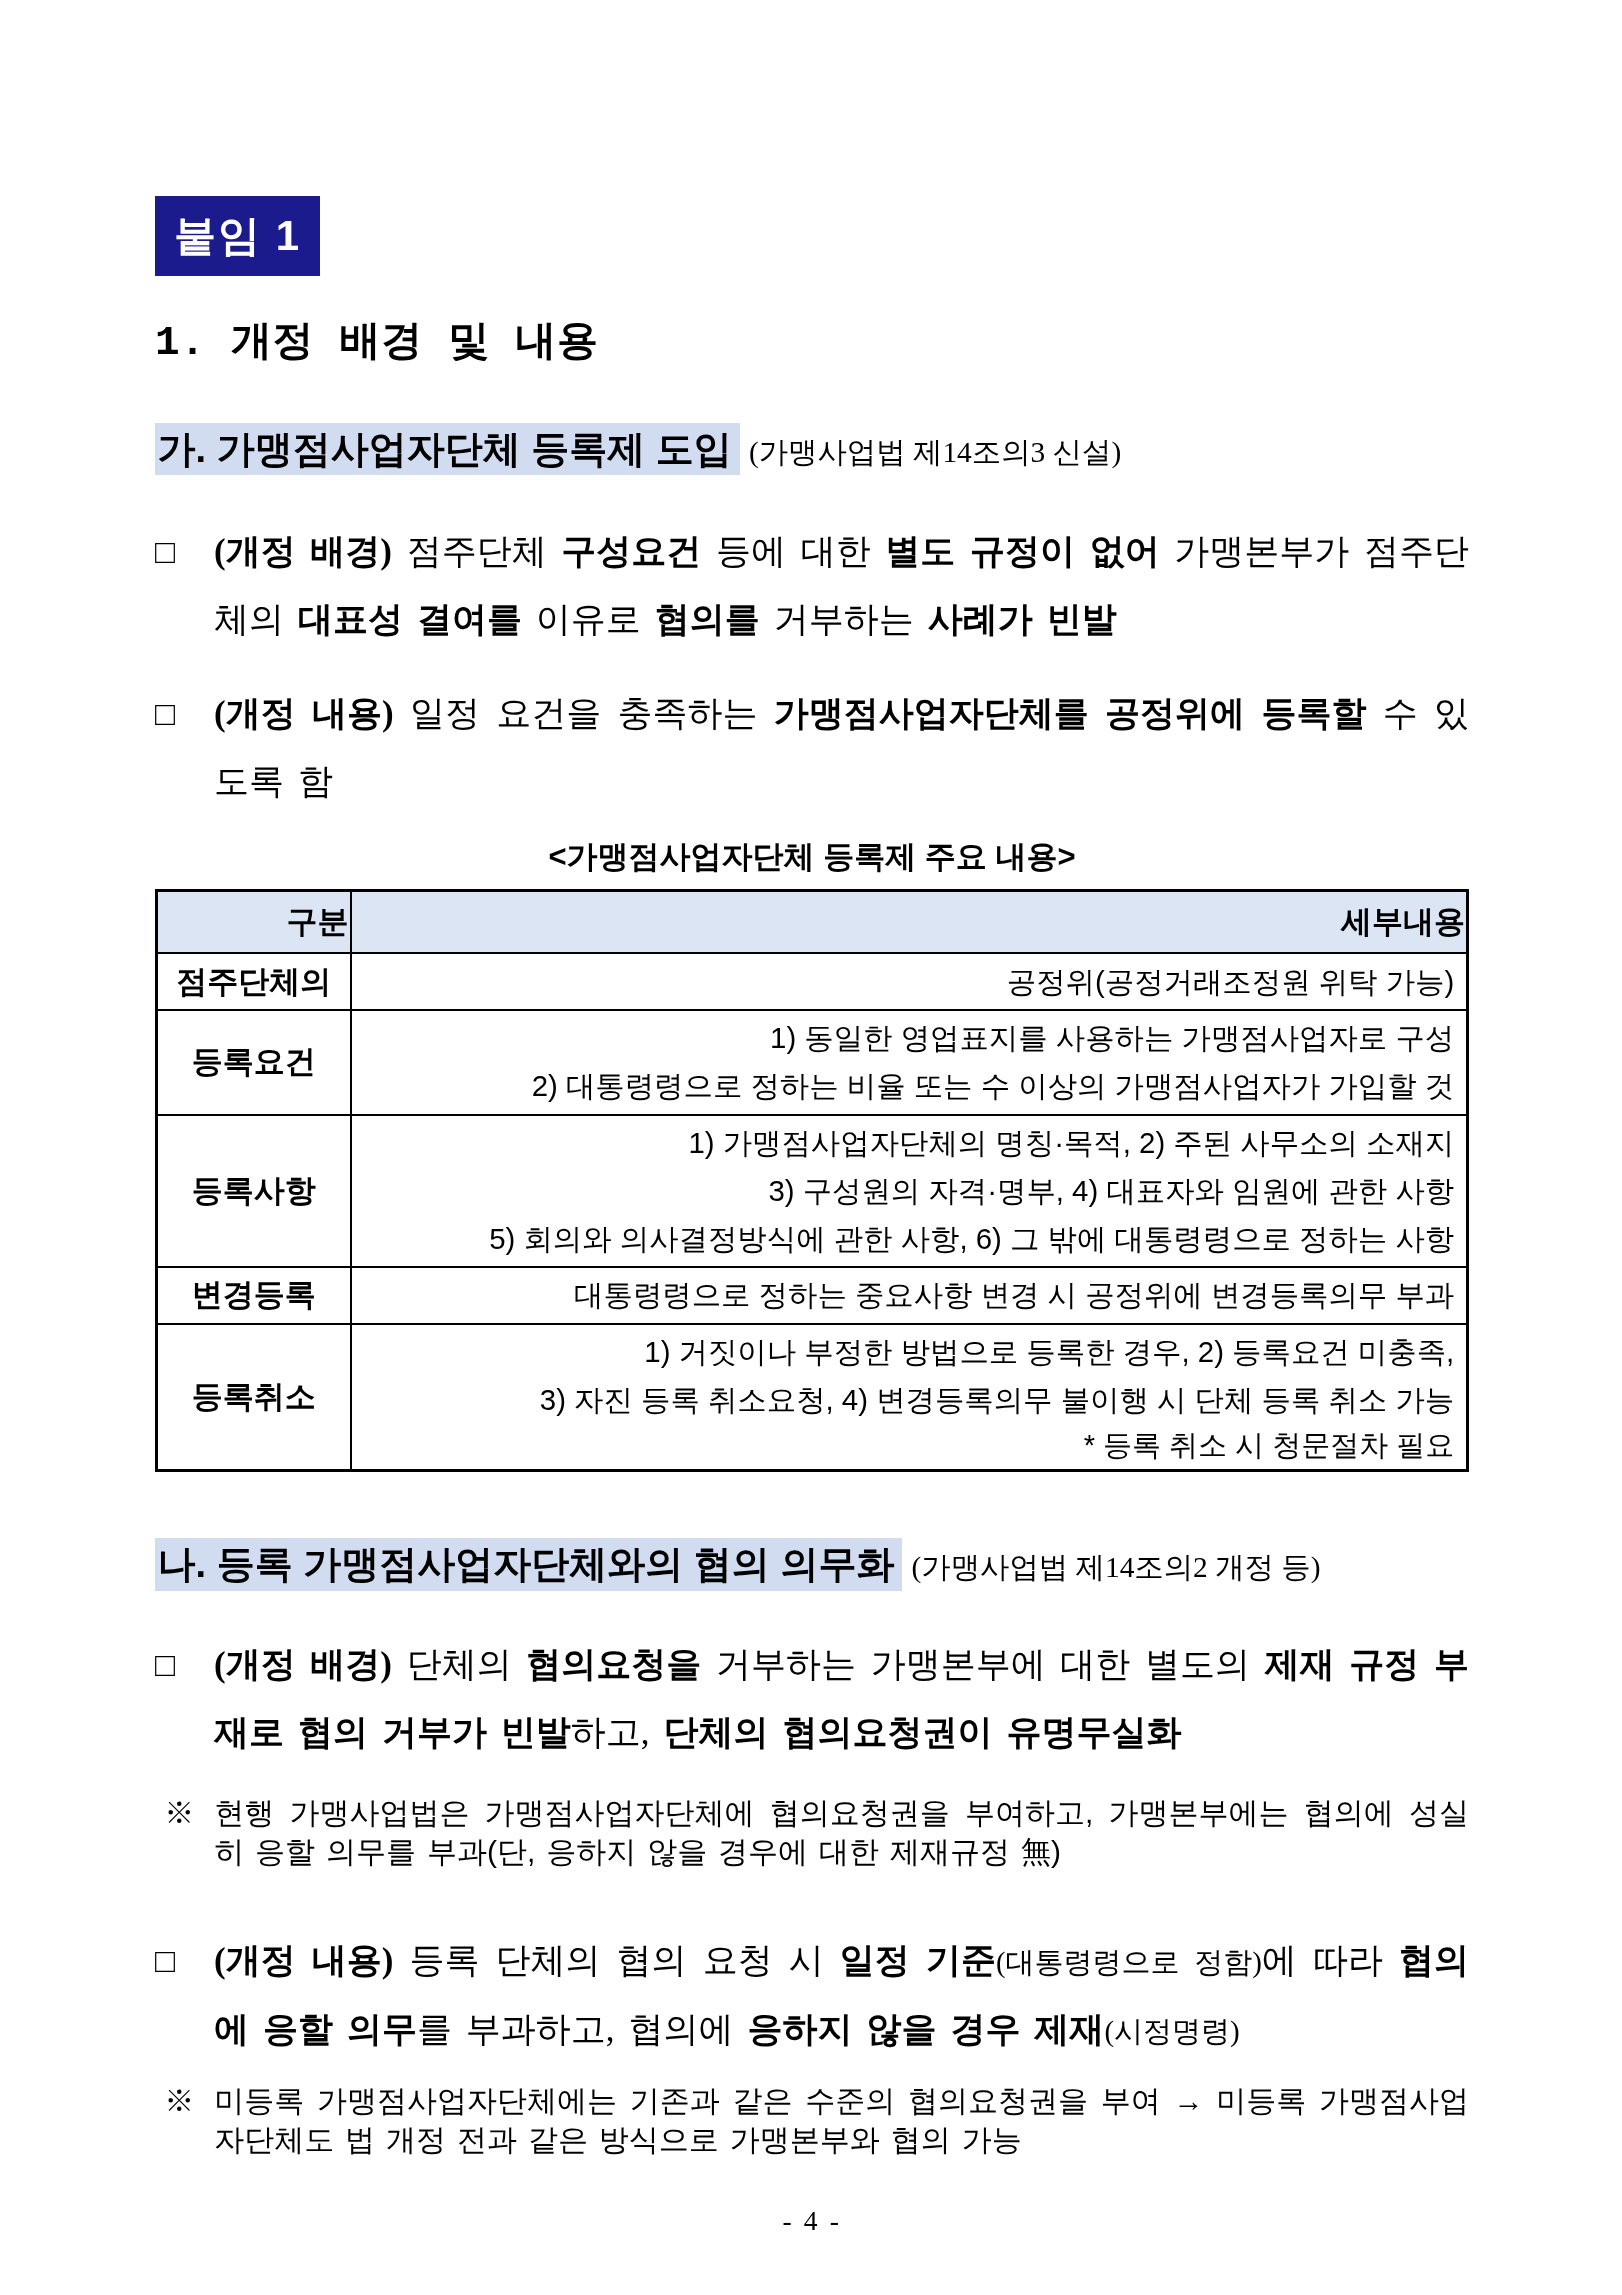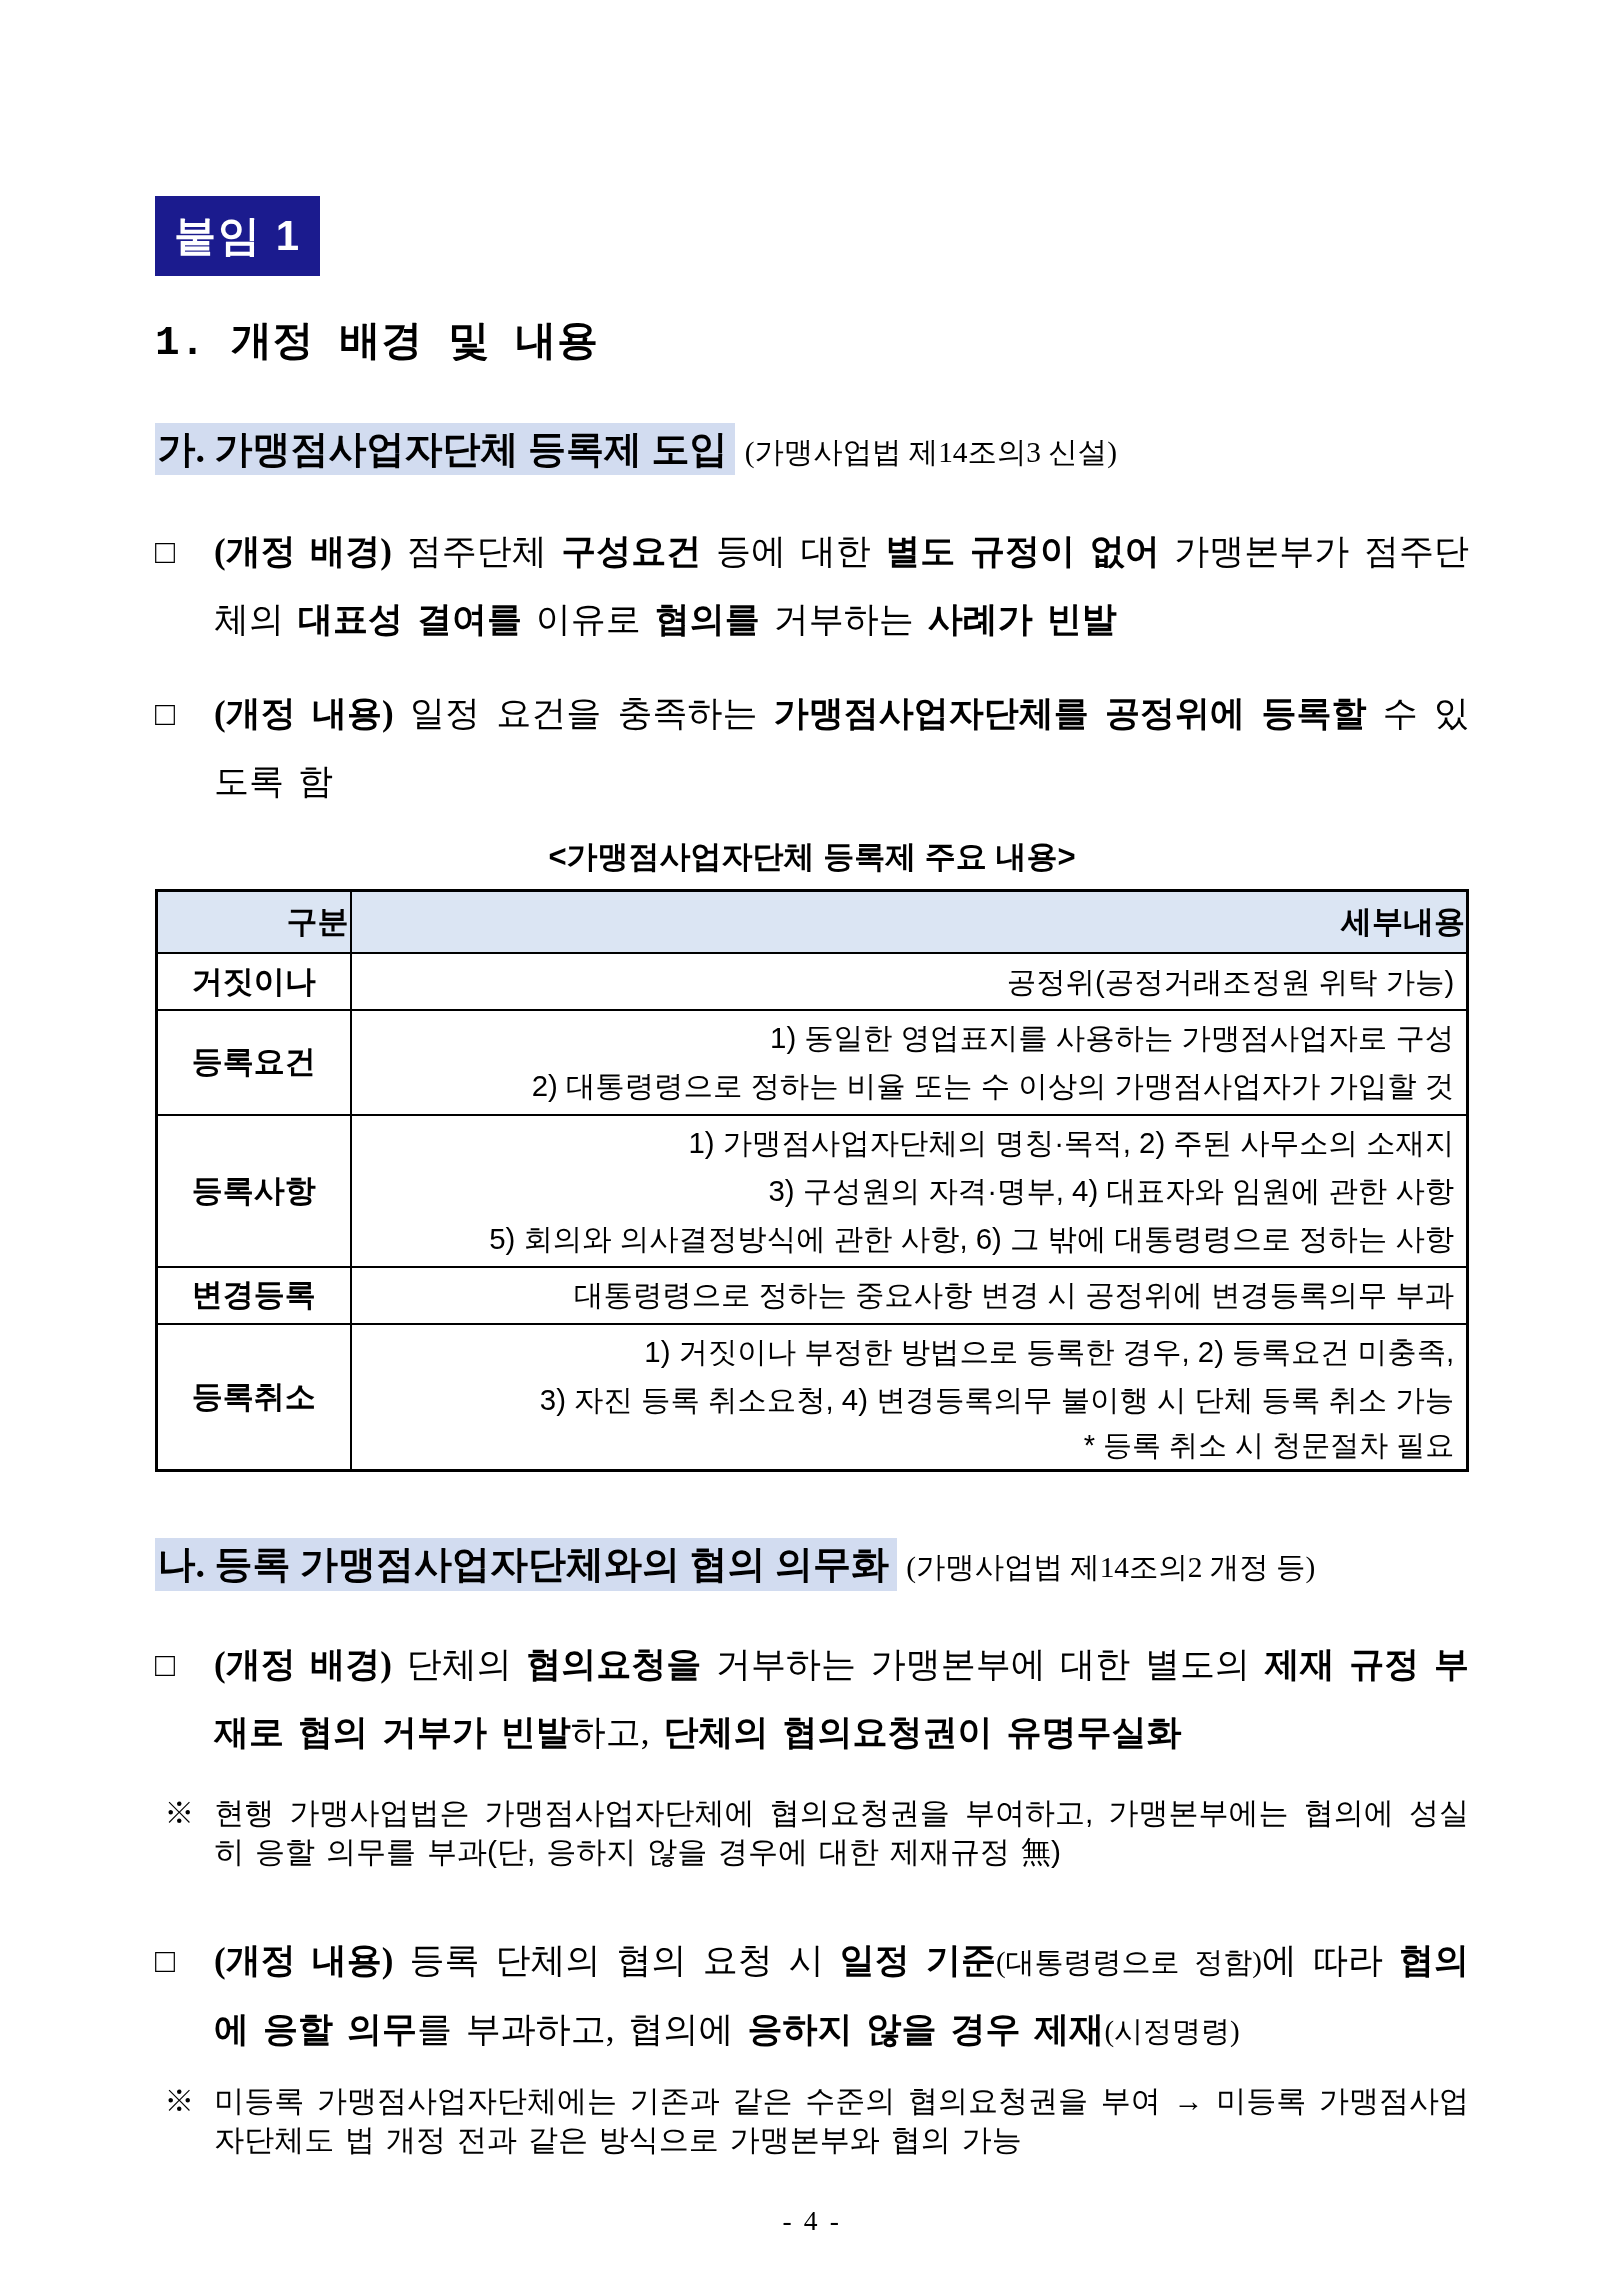--- a/index.html
+++ b/index.html
@@ -32,21 +32,21 @@
   }
   
   .sec1 {
     margin:37px 0 0 0;
     font-family:Liberation Mono, monospace;
     font-weight:bold; font-size:41px; letter-spacing:0.7px;
   }
   .subsec { margin-top:56px; white-space:nowrap; }
   .subsec .hl {
     background:var(--highlight-bg,#d2dcf0);
-    font-family:Liberation Serif, serif;
+    font-family:Liberation Sans, sans-serif;
     font-weight:bold; font-size:38px;
     padding:5.2px 7.9px 5.2px 2.6px;
   }
   .subsec .paren {
     font-size:29.4px; margin-left:9.2px;
     font-family:"Liberation Serif", serif;
   }
   .subsec.na { margin-top:67px; }
   
   .body-item { display:flex; margin:43px 0 0 0; font-size:35px; line-height:68px; }
@@ -132,21 +132,21 @@
         <col>
       </colgroup>
     <thead>
       <tr>
         <th>구분</th>
         <th>세부내용</th>
       </tr>
     </thead>
     <tbody id="tbl-body">
         <tr>
-          <th class="rowlabel">거짓이나</th>
+          <th class="rowlabel">점주단체의</th>
           <td>
             <div class="line">공정위(공정거래조정원 위탁 가능)</div>
           </td>
         </tr>
         <tr>
           <th class="rowlabel">등록요건</th>
           <td>
             <div class="line">1) 동일한 영업표지를 사용하는 가맹점사업자로 구성</div>
             <div class="line">2) 대통령령으로 정하는 비율 또는 수 이상의 가맹점사업자가 가입할 것</div>
           </td>

